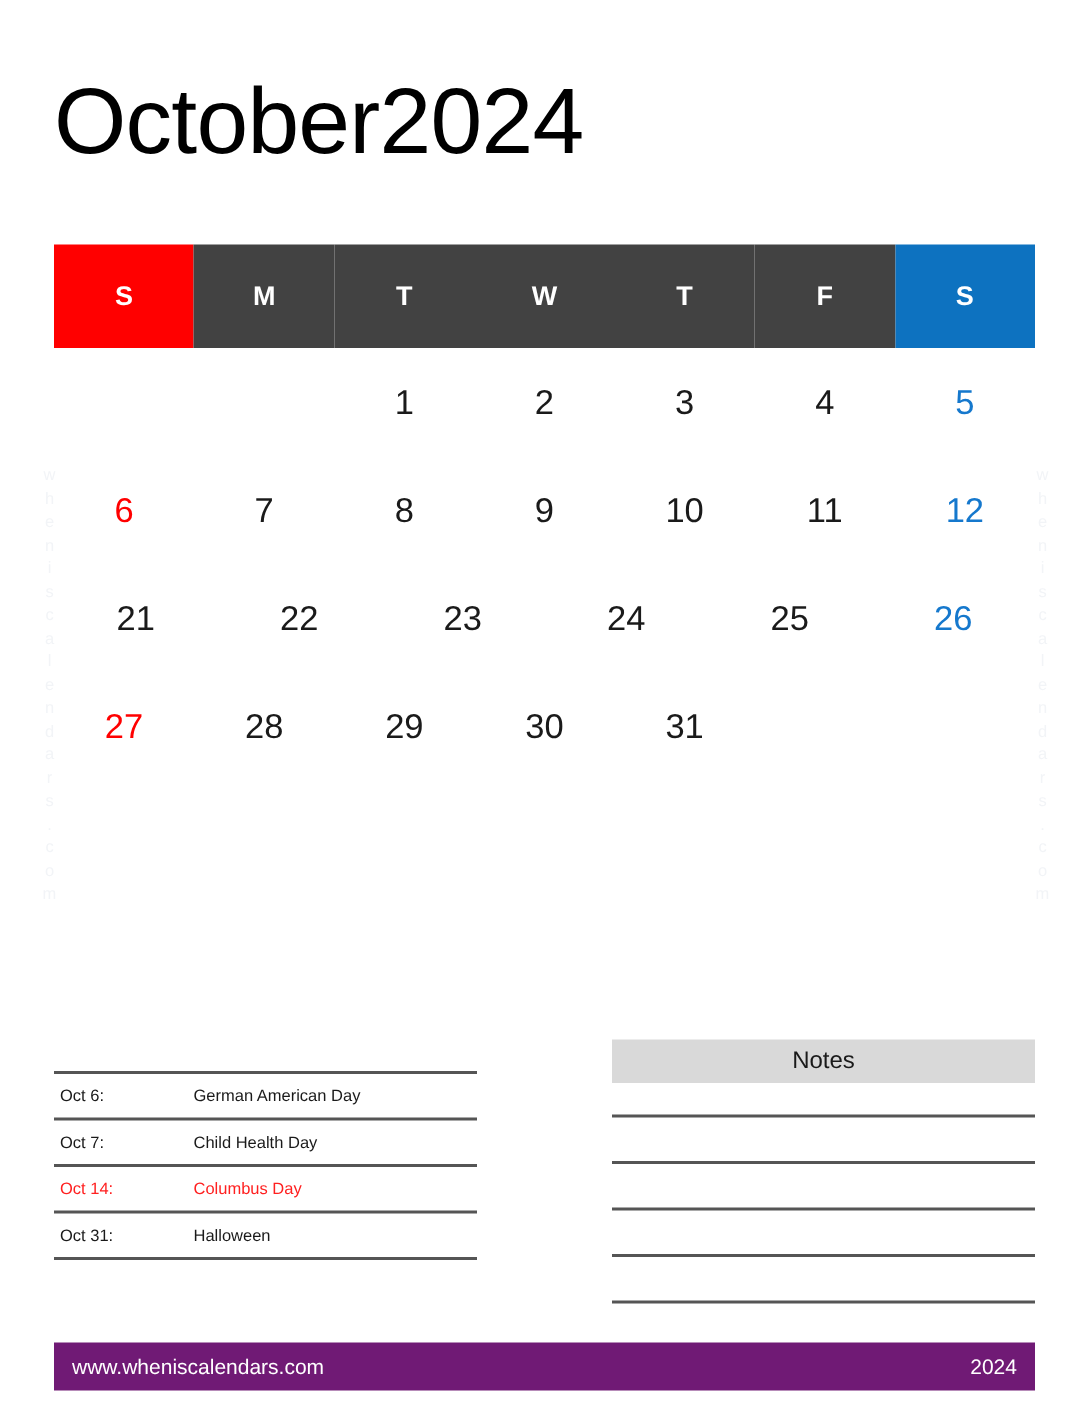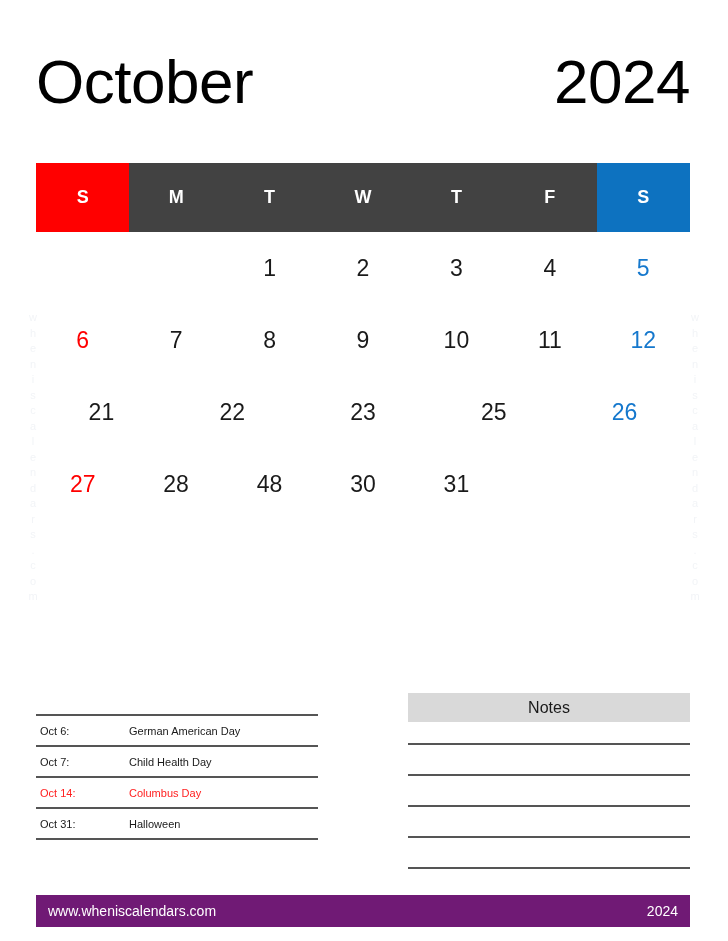--- a/index.html
+++ b/index.html
@@ -21,21 +21,20 @@
 
   
   .title-row {
     position: absolute;
     left: 36px;
     top: 42px;
     width: 654px;
     height: 80px;
     display: flex;
     align-items: center;
-    justify-content: space-between;
   }
   .title-month, .title-year {
     font-size: 62px;
     font-weight: 400;
     color: #000000;
     letter-spacing: -0.5px;
     line-height: 1;
     white-space: nowrap;
   }
 
@@ -237,27 +236,28 @@
           <div class="day-cell weekday">8</div>
           <div class="day-cell weekday">9</div>
           <div class="day-cell weekday">10</div>
           <div class="day-cell weekday">11</div>
           <div class="day-cell sat">12</div>
         </div>
         <div class="week-row">
           <div class="day-cell weekday">21</div>
           <div class="day-cell weekday">22</div>
           <div class="day-cell weekday">23</div>
+          <div class="day-cell weekday">24</div>
           <div class="day-cell weekday">25</div>
           <div class="day-cell sat">26</div>
         </div>
         <div class="week-row">
           <div class="day-cell sun">27</div>
           <div class="day-cell weekday">28</div>
-          <div class="day-cell weekday">48</div>
+          <div class="day-cell weekday">29</div>
           <div class="day-cell weekday">30</div>
           <div class="day-cell weekday">31</div>
           <div class="day-cell empty"></div>
           <div class="day-cell empty"></div>
         </div>
       </div>
   </div>
 
   <div class="panels">
 

